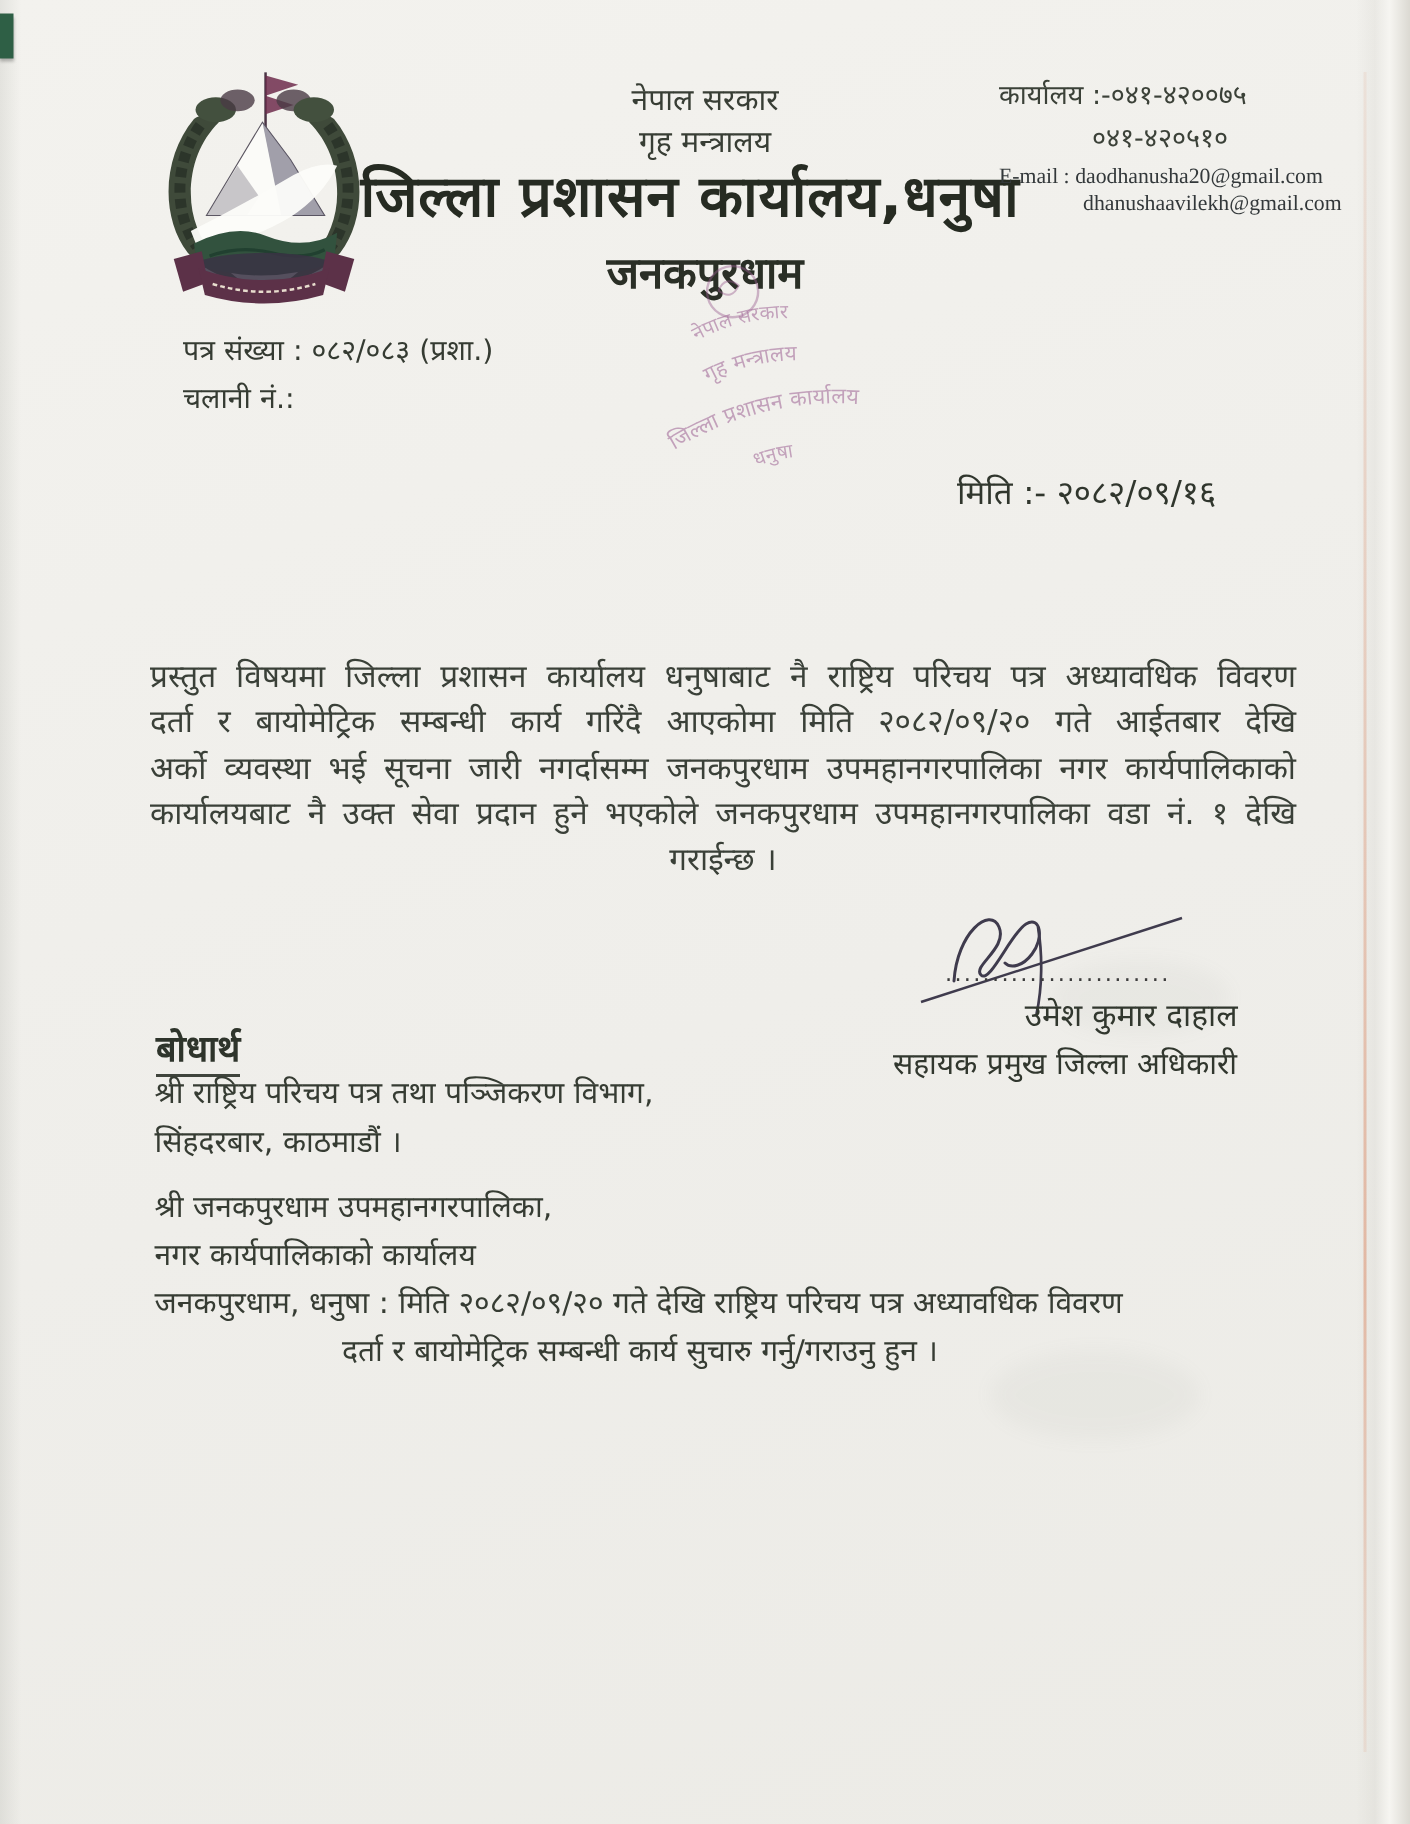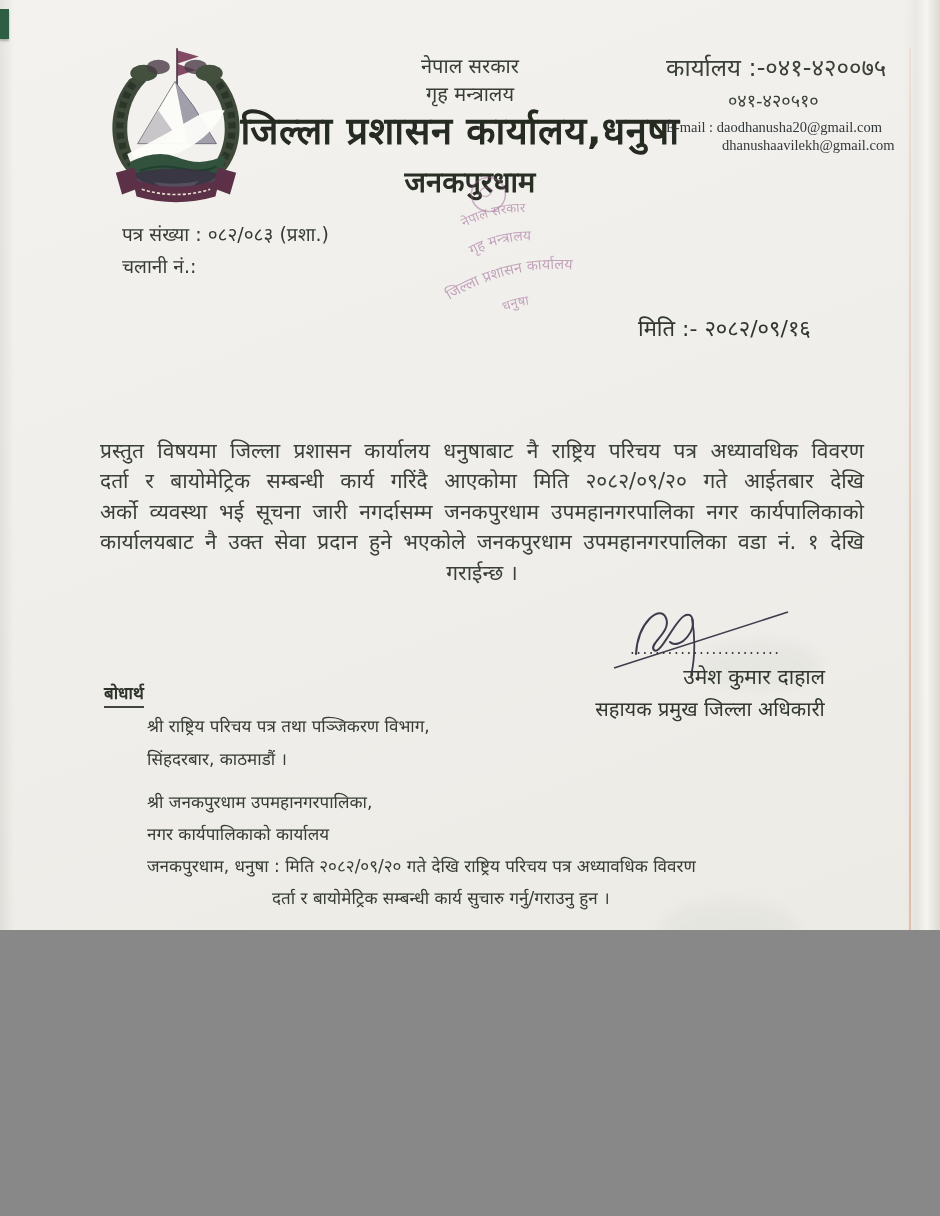--- a/index.html
+++ b/index.html
@@ -1,18 +1,18 @@
 <!DOCTYPE html>
 <html><head>
 <meta charset="utf-8">
 <style>
   * { margin:0; padding:0; box-sizing:border-box; }
   html,body { background:#888; }
   .page {
-    position:relative; width:940px; height:930px; margin:0 auto;
+    position:relative; width:940px; height:1216px; margin:0 auto;
     background:linear-gradient(160deg,#f3f2ee 0%, #efeeea 55%, #ecebe6 100%);
     overflow:hidden;
     font-family:"DejaVu Sans", sans-serif;
     color:#343a33;
   }
   
   .edge-left { position:absolute; left:0; top:0; width:14px; height:100%;
     background:linear-gradient(90deg, rgba(90,95,85,.10), rgba(0,0,0,0)); }
   .edge-right { position:absolute; right:0; top:0; width:36px; height:100%;
     background:linear-gradient(90deg, rgba(0,0,0,0), rgba(140,138,128,.08) 35%, #f6f5f1 62%, #dbd9d2 100%); }
@@ -27,21 +27,21 @@
   .gov-name { position:absolute; left:330px; top:52px; width:280px; text-align:center;
     font-size:20px; color:#383e35; }
   .ministry { position:absolute; left:330px; top:80px; width:280px; text-align:center;
     font-size:20px; color:#383e35; }
   .office-title { position:absolute; left:150px; top:103px; width:620px; text-align:center;
     font-size:38px; font-weight:bold; color:#262b22; letter-spacing:.5px; }
   .city { position:absolute; left:330px; top:161px; width:280px; text-align:center;
     font-size:29px; font-weight:bold; color:#2a2f26; }
 
   .contact { position:absolute; left:666px; top:50px; width:225px; }
-  .contact .ph1 { font-size:24px; color:#3b4138; }
+  .contact .ph1 { font-size:18px; color:#3b4138; }
   .contact .ph2 { font-size:18px; color:#3b4138; padding-left:62px; margin-top:5px; }
   .contact .em  { font-family:"Liberation Serif", serif; font-size:14.5px; color:#33383a; margin-top:7px; }
   .contact .em2 { font-family:"Liberation Serif", serif; font-size:14.5px; color:#33383a; padding-left:56px; margin-top:1px; }
 
   
   .stamp { position:absolute; left:390px; top:166px; width:220px; height:150px;
     transform:rotate(-14deg); opacity:.85; pointer-events:none; }
   .stamp text { fill:#9a5d90; opacity:.62; font-family:"DejaVu Sans", sans-serif; }
   .stamp .ring { stroke:#9a5d90; fill:none; opacity:.5; }
 
@@ -64,23 +64,23 @@
 
   
   .sig-squiggle { position:absolute; left:606px; top:596px; width:190px; height:80px; }
   .sig-dots { position:absolute; left:630px; top:640px; font-size:15px; letter-spacing:1.5px; color:#3c3c3c; }
   .sig-name { position:absolute; left:595px; top:662px; width:230px; text-align:right;
     font-size:21px; color:#31372e; }
   .sig-title { position:absolute; left:563px; top:695px; width:294px; text-align:center;
     font-size:20px; color:#31372e; }
 
   
-  .cc-heading { position:absolute; left:104px; top:681px; font-size:17px; font-weight:bold;
+  .cc-heading { position:absolute; left:104px; top:681px; font-size:24px; font-weight:bold;
     color:#2e342b; border-bottom:2px solid #3f443c; padding-bottom:2px; }
-  .cc-line { position:absolute; left:103px; font-size:17px; color:#363c33; white-space:nowrap;margin-left:44px; }
+  .cc-line { position:absolute; left:103px; font-size:20px; color:#363c33; white-space:nowrap; }
   .r1l1 { top:714px; } .r1l2 { top:747px; }
   .r2l1 { top:790px; } .r2l2 { top:822px; } .r2l3 { top:854px; }
   .r2l4 { top:886px; left:228px; }
 </style>
 </head>
 <body>
 
 <div class="page">
 
   <div class="edge-left"></div>

